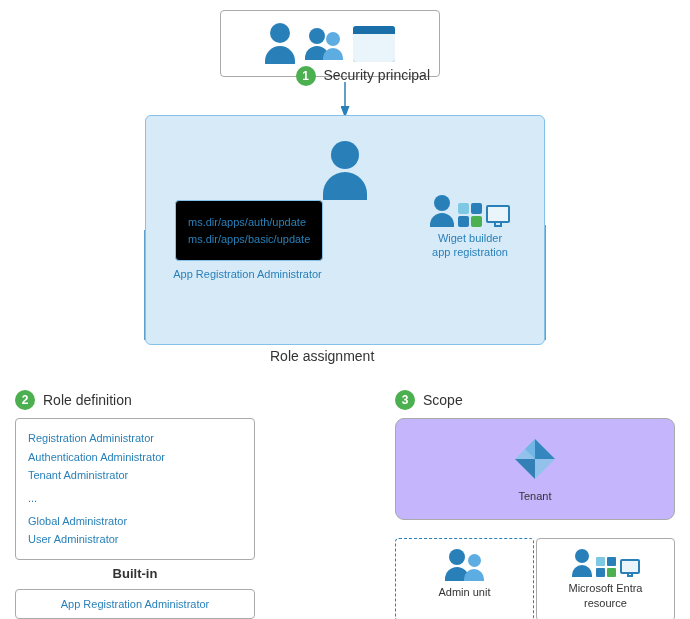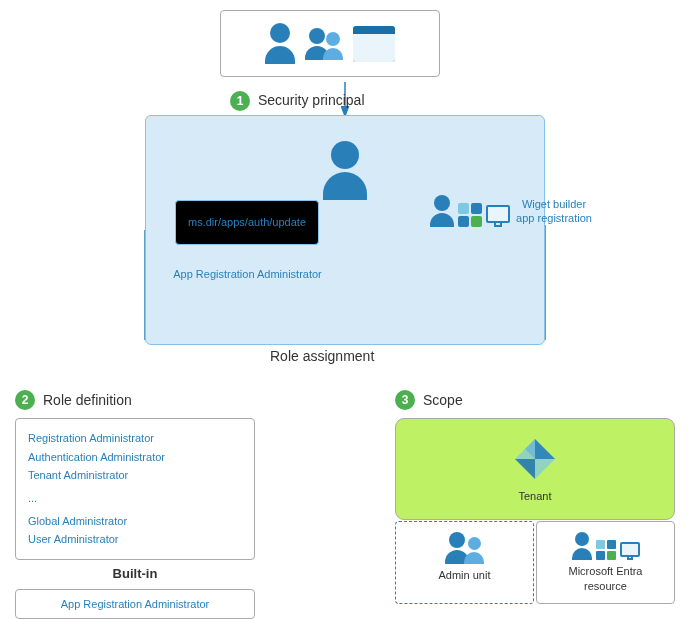--- a/index.html
+++ b/index.html
@@ -30,24 +30,24 @@
       background: #fff;
       display: flex;
       align-items: center;
       justify-content: center;
       gap: 10px;
       padding: 12px 16px;
     }
 
     .sp-label {
       position: absolute;
-      top: 91px;
+      top: 66px;
       left: 230px;
       width: 200px;
-      text-align: left;
+      text-align: right;
       font-size: 14px;
       color: #333;
     }
 
     .step-circle {
       display: inline-flex;
       align-items: center;
       justify-content: center;
       width: 20px;
       height: 20px;
@@ -105,21 +105,21 @@
       text-align: center;
       width: 155px;
     }
 
     
     .widget-builder {
       position: absolute;
       top: 195px;
       left: 430px;
       display: flex;
-      flex-direction: row;
+      flex-direction: column;
       align-items: center;
       gap: 4px;
     }
 
     .widget-builder-label {
       font-size: 11px;
       color: #2980b9;
       text-align: center;
       max-width: 80px;
       line-height: 1.3;
@@ -185,26 +185,26 @@
       color: #333;
       margin-bottom: 8px;
       display: flex;
       align-items: center;
       gap: 4px;
     }
 
     .scope-tenant-box {
       border: 1.5px solid #aaa;
       border-radius: 9px;
-      background: #bef264;
+      background: #c4b5fd;
       padding: 16px;
       display: flex;
       flex-direction: column;
       align-items: center;
-      margin-bottom: 1px;
+      margin-bottom: 18px;
     }
 
     .scope-bottom-row {
       display: flex;
       gap: 2px;
     }
 
     .scope-item-box {
       border: 1.5px dashed #2980b9;
       border-radius: 4px;
@@ -310,20 +310,21 @@
   <div class="role-assignment-box">
 
     <div style="position:absolute;top:25px;left:50%;transform:translateX(-50%);display:flex;flex-direction:column;align-items:center;">
       <div style="width:28px;height:28px;border-radius:50%;background:#2980b9;"></div>
       <div style="width:44px;height:28px;background:#2980b9;border-radius:22px 22px 0 0;margin-top:3px;"></div>
     </div>
   </div>
 
   <div class="app-reg-inner-box">
     <div>ms.dir/apps/auth/update</div>
+    <div>ms.dir/apps/basic/update</div>
   </div>
 
   <div class="app-reg-label">App Registration Administrator</div>
 
   <div class="widget-builder">
 
     <div style="display:flex;gap:4px;align-items:flex-end;">
       <div style="display:flex;flex-direction:column;align-items:center;">
         <div style="width:16px;height:16px;border-radius:50%;background:#2980b9;"></div>
         <div style="width:24px;height:14px;background:#2980b9;border-radius:12px 12px 0 0;margin-top:2px;"></div>

